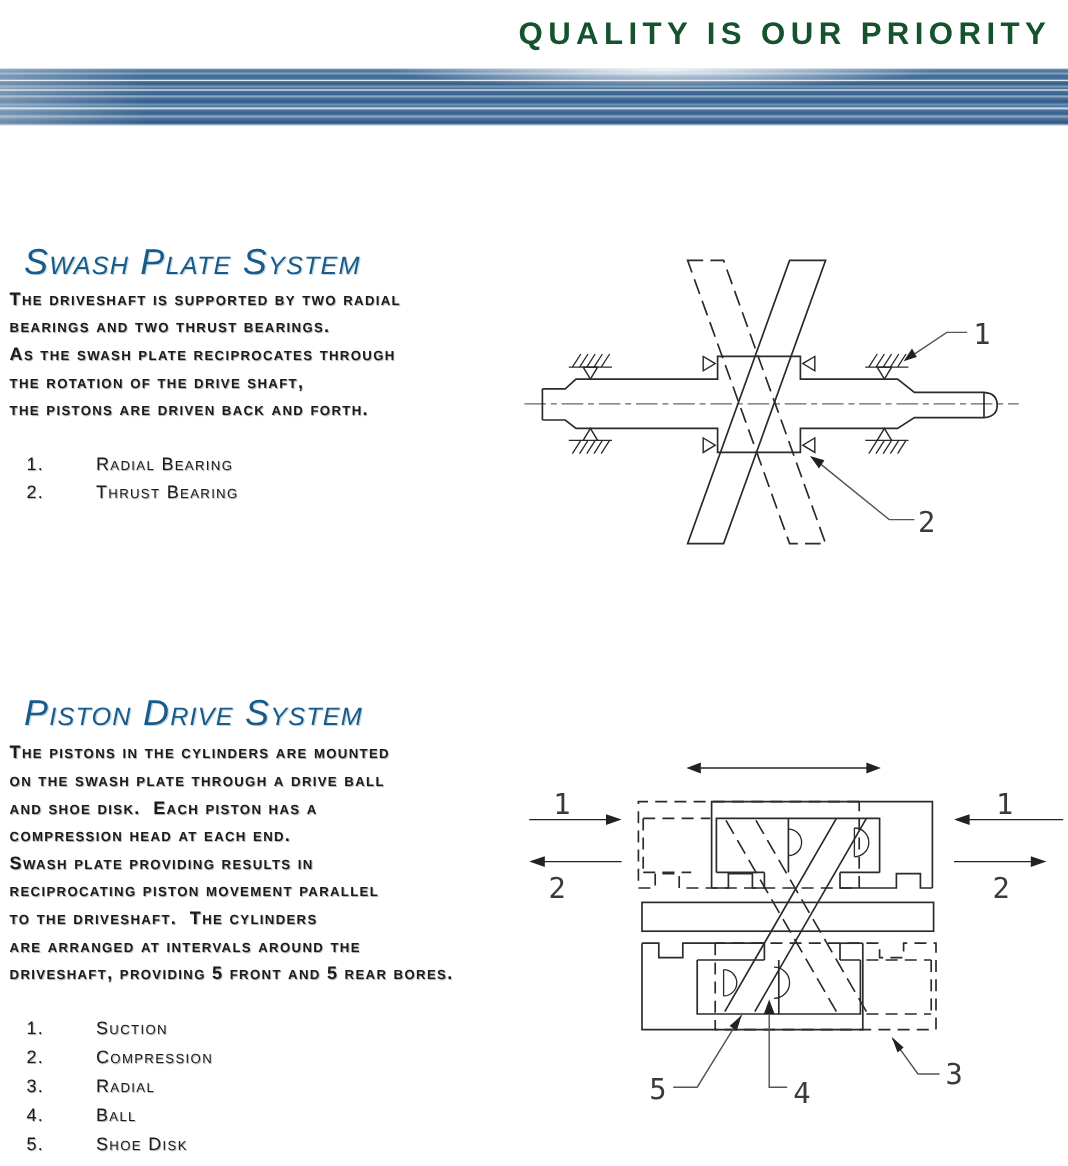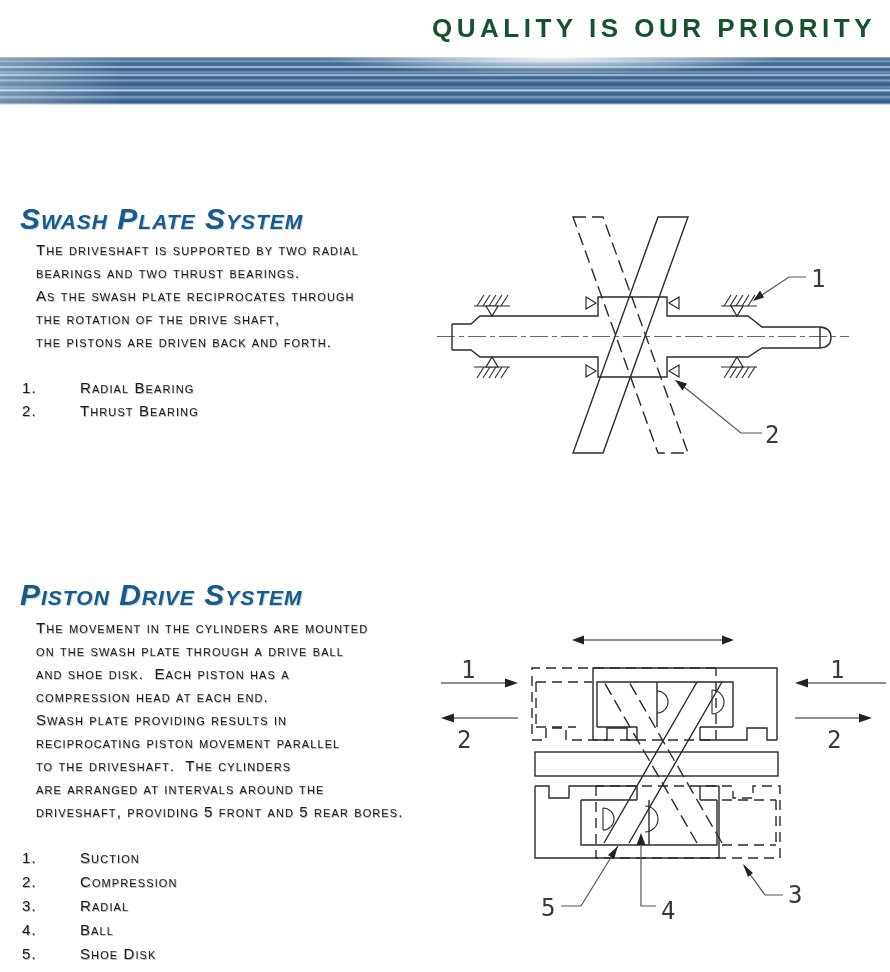--- a/index.html
+++ b/index.html
@@ -26,31 +26,32 @@
   }
   .band::after {
     content:""; position:absolute; inset:0;
     background:
       radial-gradient(ellipse 330px 24px at 62% 0%, rgba(255,255,255,.95), rgba(255,255,255,0) 70%),
       linear-gradient(to right, rgba(255,255,255,.30), rgba(255,255,255,0) 14%);
   }
   
   .sec-title {
     position:absolute; left:20px;
-    color:#175b8b; font-size:30px; font-weight:bold; font-style:italic;
+    color:#175b8b; font-size:30px; font-weight:normal; font-style:italic;
     font-variant:small-caps; letter-spacing:1px; white-space:nowrap;
     text-shadow:1px 1px 0 rgba(23,91,139,.25);
   }
   #sec1-title { top:202px; }
   #sec2-title { top:578px; }
   .bodyline {
-    position:absolute; left:36px;
+    position:absolute; left:8px;
     font-size:15px; font-variant:small-caps; letter-spacing:1.1px;
     color:#1b1b1b; white-space:pre;
     text-shadow:.7px .9px .7px rgba(70,70,70,.45);
+    font-weight:bold;
   }
   .list-num, .list-label {
     position:absolute;
     font-size:15px; font-variant:small-caps; letter-spacing:1.1px;
     color:#1b1b1b; white-space:pre;
     text-shadow:.7px .9px .7px rgba(70,70,70,.45);
   }
   .list-num { left:22px; }
   .list-label { left:80px; }
   
@@ -141,21 +142,21 @@
   <g>
     <path class="leader" d="M762,433 H741 L678,382"></path>
     <polygon class="ahead" points="675,380 687,383.5 682.5,390.5"></polygon>
     <text class="numlab" x="765" y="443">2</text>
   </g>
 </svg>
 
 <div class="sec-title" id="sec2-title">Piston Drive System</div>
 
 <div>
-  <div class="bodyline" style="top:619px">The movement in the cylinders are mounted</div>
+  <div class="bodyline" style="top:619px">The pistons in the cylinders are mounted</div>
   <div class="bodyline" style="top:642px">on the swash plate through a drive ball</div>
   <div class="bodyline" style="top:665px">and shoe disk.  Each piston has a</div>
   <div class="bodyline" style="top:688px">compression head at each end.</div>
   <div class="bodyline" style="top:711px">Swash plate providing results in</div>
   <div class="bodyline" style="top:734px">reciprocating piston movement parallel</div>
   <div class="bodyline" style="top:757px">to the driveshaft.  The cylinders</div>
   <div class="bodyline" style="top:780px">are arranged at intervals around the</div>
   <div class="bodyline" style="top:803px">driveshaft, providing 5 front and 5 rear bores.</div>
 </div>
 

